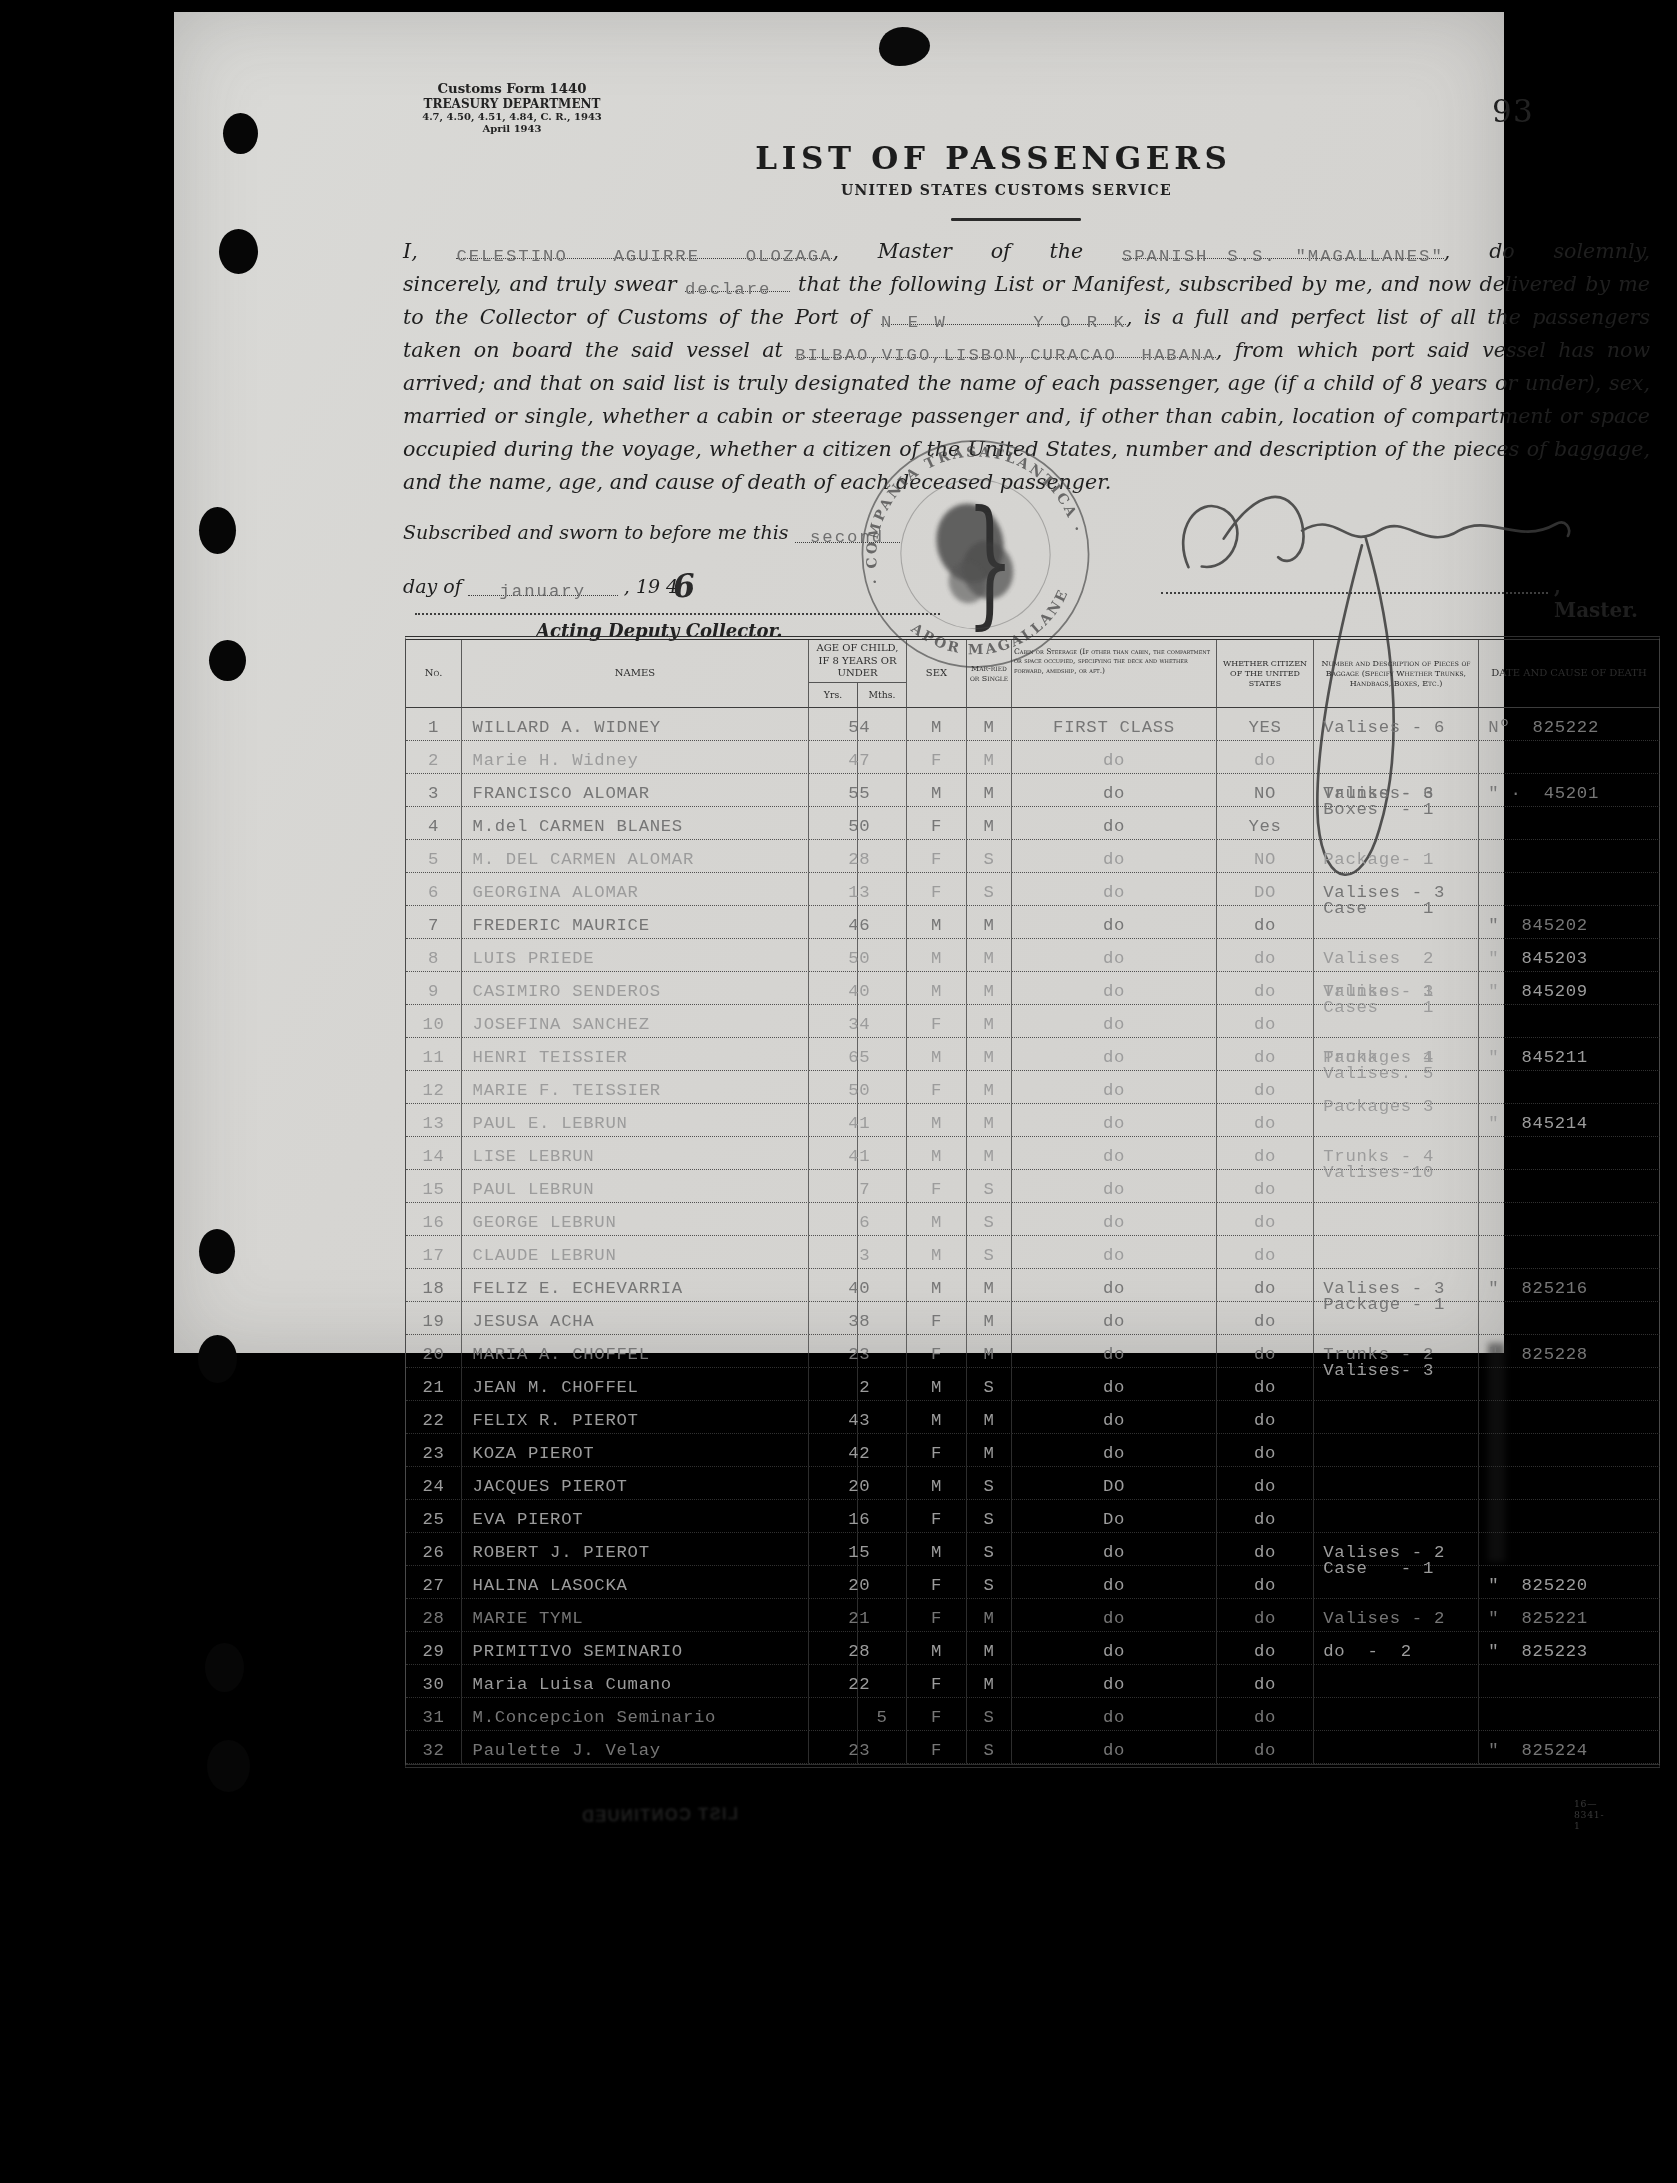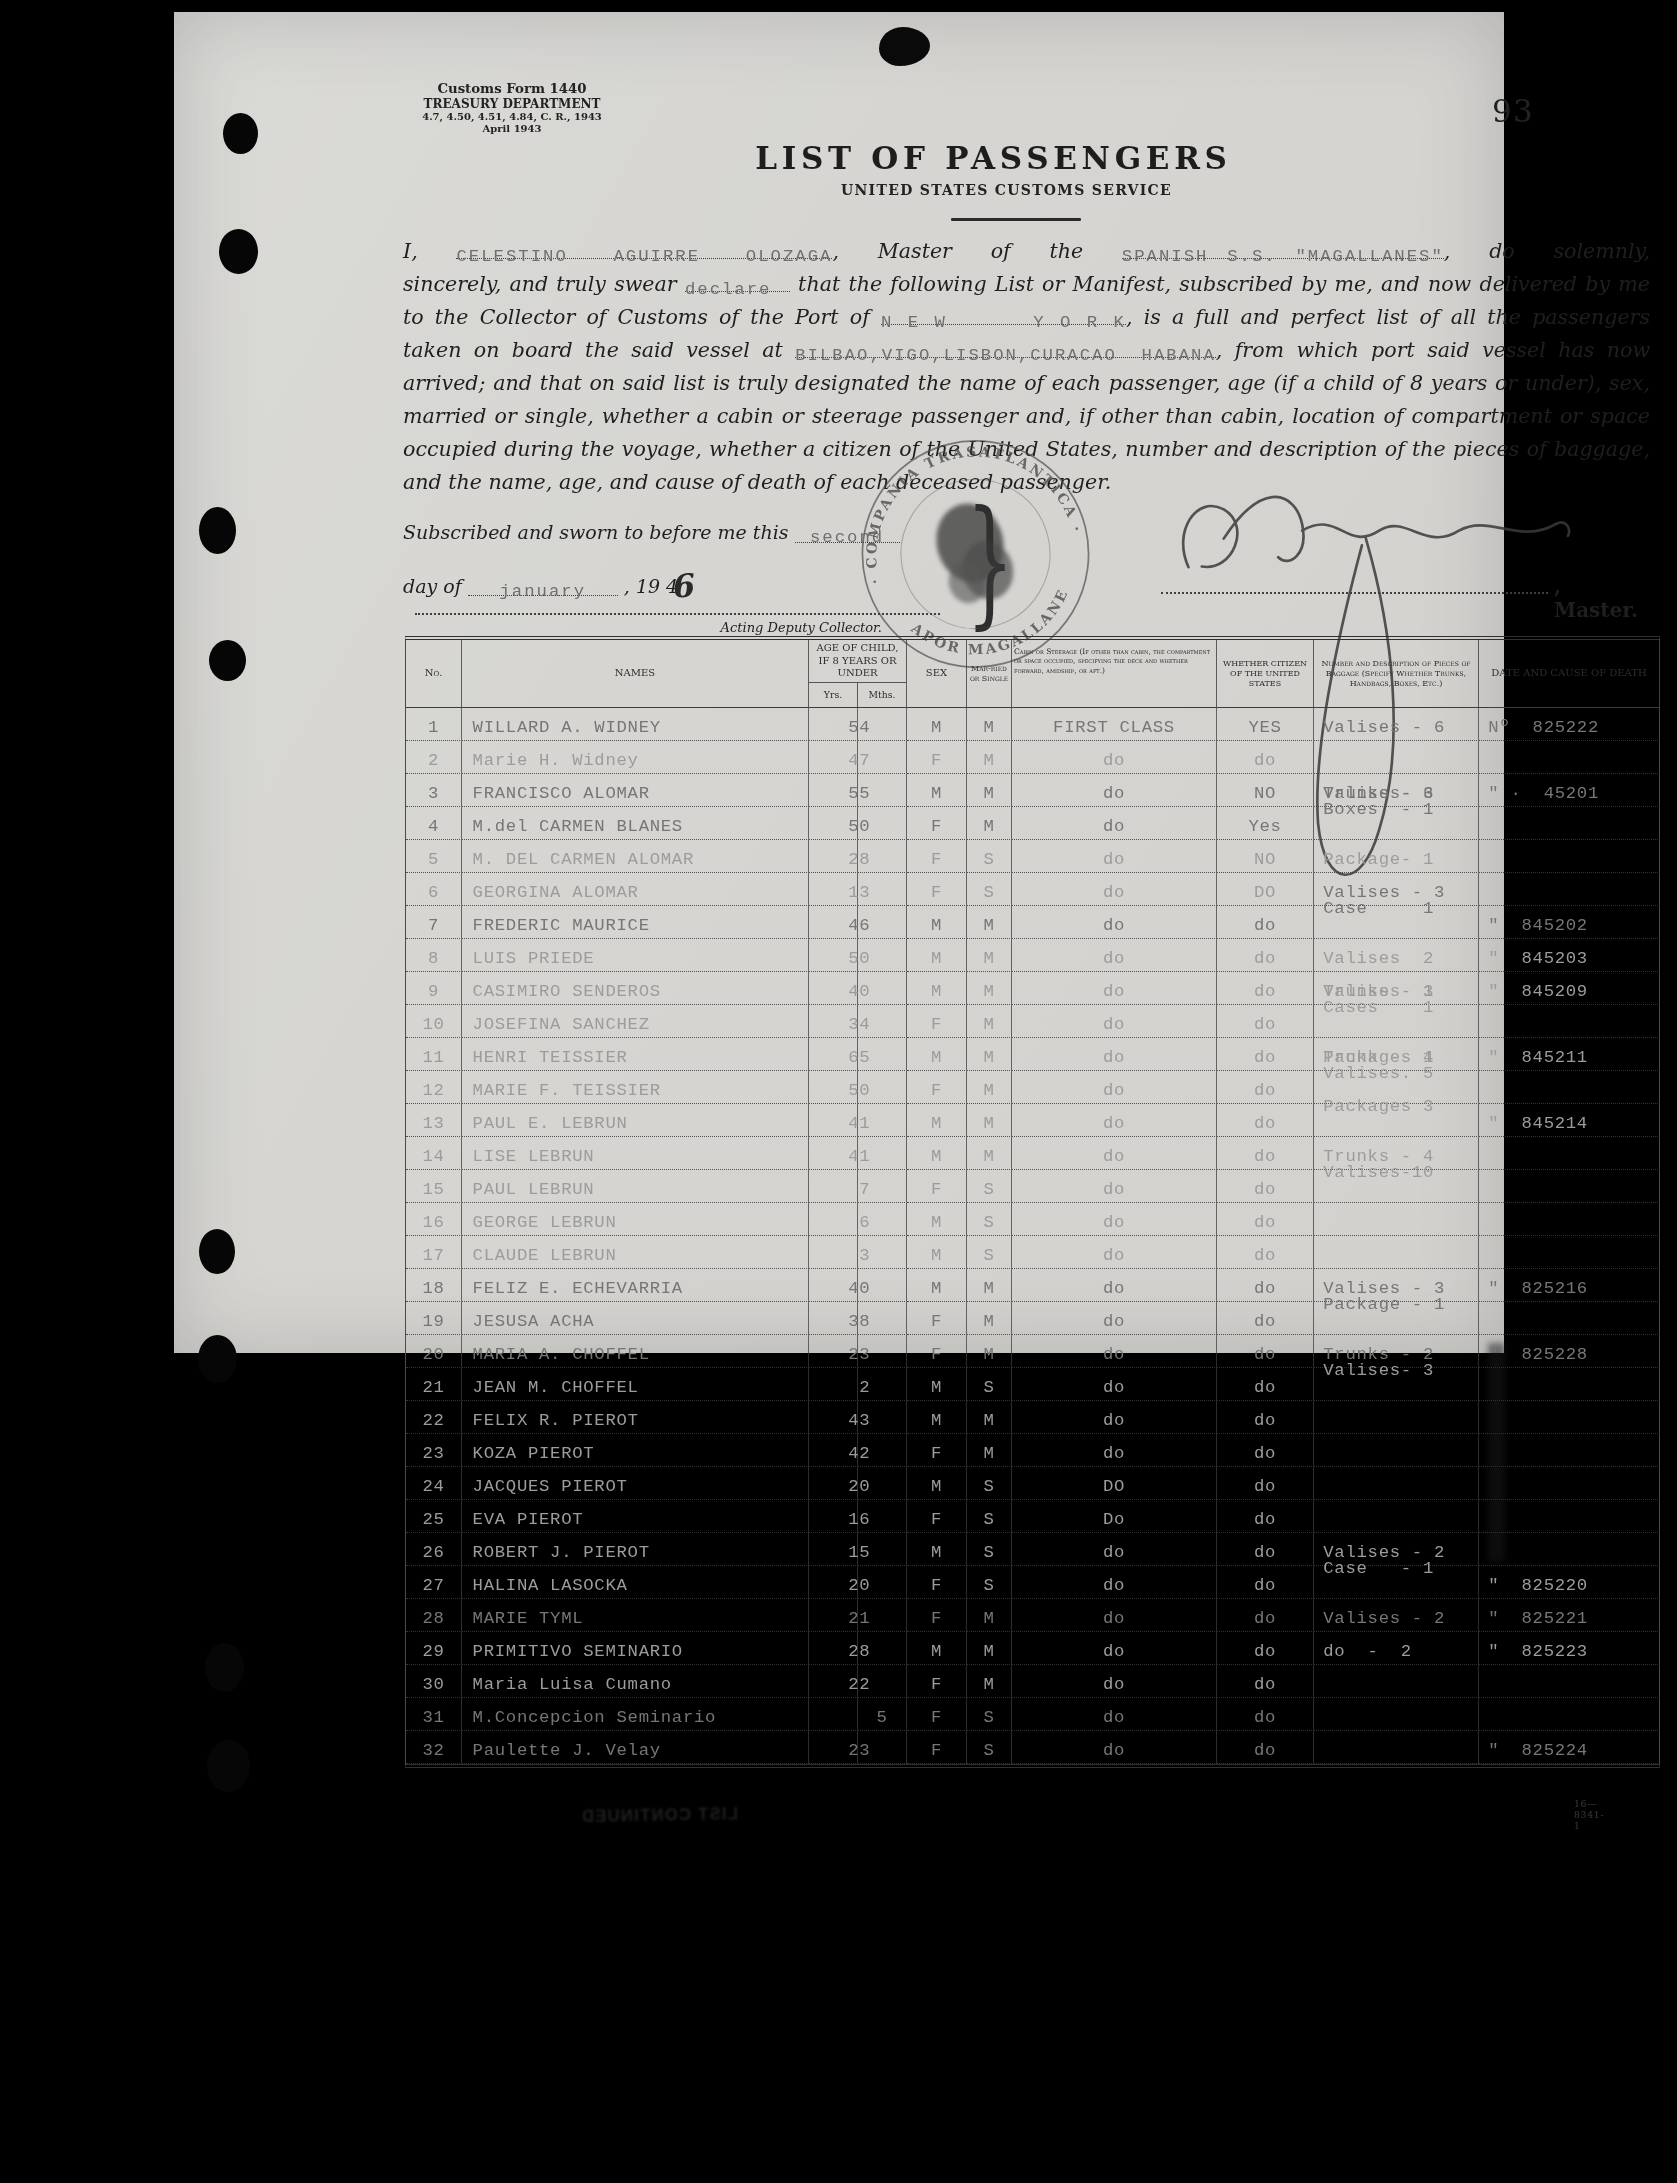--- a/index.html
+++ b/index.html
@@ -36,22 +36,22 @@
   .typed{font-family:"Liberation Mono",monospace;font-style:normal;font-size:17.3px;
          letter-spacing:2px;color:#6f6f6f;white-space:pre;position:relative;top:3.3px;}
   .w1{min-width:376px;} .w2{min-width:322px;} .w3{min-width:105px;} .w4{min-width:245px;} .w5{min-width:336px;}
   
   .attest{position:absolute;left:229px;top:507px;color:#1f1f1f;}
   .attest-line{font-style:italic;font-size:19px;line-height:27px;white-space:nowrap;}
   .attest-line.l2{margin-top:22.6px;}
   .hand6{font-family:"DejaVu Serif",serif;font-style:italic;font-weight:bold;font-size:32px;
          color:#2a2a2a;display:inline-block;transform:translateY(4px) rotate(-4deg);margin-left:-5.3px;}
   .officer-line{position:absolute;left:12px;top:94px;width:525px;border-bottom:2px dotted #3e3e3e;}
-  .officer{position:absolute;left:133px;top:101px;width:346px;text-align:right;
-           font-style:italic;font-weight:normal;font-size:13px;color:#222;}
+  .officer{position:absolute;left:133px;top:101px;width:346px;text-align:left;
+           font-style:italic;font-weight:bold;font-size:18px;color:#222;}
   .brace{position:absolute;left:792px;top:493px;font-size:138px;line-height:114px;
          color:#2e2e2e;transform:scaleX(.55);transform-origin:left top;font-family:"DejaVu Serif",serif;}
   
   .stamp{position:absolute;left:675px;top:409px;width:253px;height:266px;opacity:.88;}
   
   .sig{position:absolute;left:951px;top:419px;width:519px;height:505px;pointer-events:none;}
   .sig-line{position:absolute;left:987px;top:580px;width:387px;border-bottom:2px dotted #3e3e3e;}
   .master-label{position:absolute;left:1380px;top:562px;font-weight:bold;
                 font-size:20px;color:#1f1f1f;}
   

